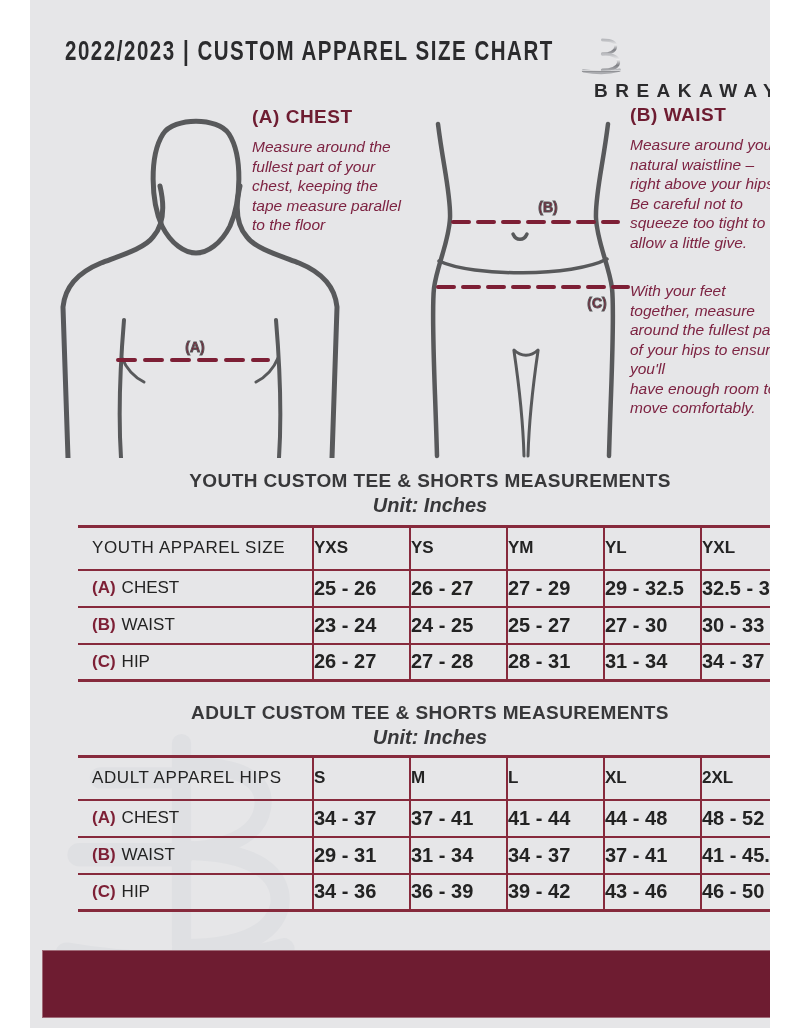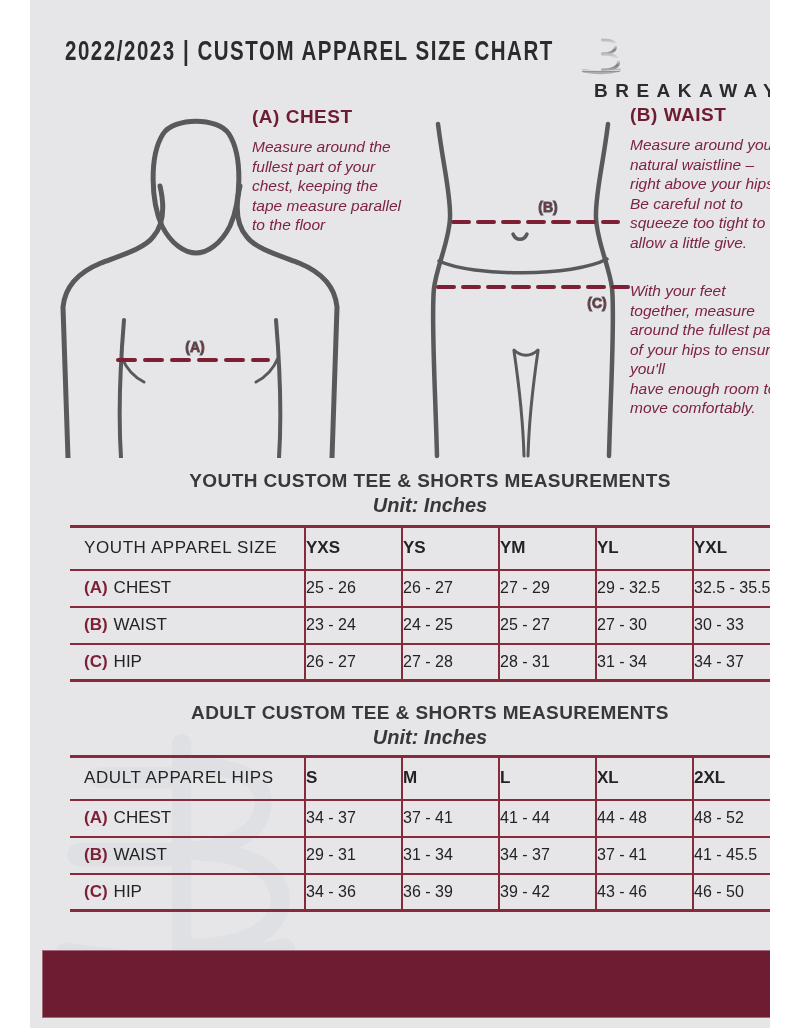--- a/index.html
+++ b/index.html
@@ -53,21 +53,21 @@
     position:absolute;left:0;width:800px;text-align:center;
     font-size:19px;font-weight:700;letter-spacing:.4px;color:var(--ink-soft);
   }
   .section-unit{
     position:absolute;left:0;width:800px;text-align:center;
     font-size:20px;font-weight:600;font-style:italic;color:var(--ink-soft);
   }
   .youth-title{top:470px;} .youth-unit{top:494px;}
   .adult-title{top:702px;} .adult-unit{top:726px;}
   
-  .table-wrap{position:absolute;left:40px;width:720px;}
+  .table-wrap{position:absolute;left:48px;width:720px;}
   .youth-wrap{top:525px;} .adult-wrap{top:755px;}
   table.size-table{
     width:720px;border-collapse:collapse;table-layout:fixed;
     border-top:3px solid var(--maroon-line);
     border-bottom:3px solid var(--maroon-line);
   }
   table.size-table col.c-label{width:235px;}
   table.size-table col.c-val{width:97px;}
   table.size-table thead tr{height:43px;border-bottom:2px solid var(--maroon-line);}
   table.size-table tbody tr{height:37px;border-bottom:2px solid var(--maroon-line);}
@@ -76,21 +76,21 @@
     border-left:2px solid var(--maroon-line);
     text-align:left;vertical-align:middle;color:#232323;
   }
   table.size-table th:first-child,table.size-table td:first-child{
     border-left:none;text-align:left;padding-left:14px;
   }
   th.col-head{font-size:17px;font-weight:700;color:#231f20;}
   th.row-head-title{font-size:17px;font-weight:400;letter-spacing:.6px;color:#2f2f31;}
   td.row-label{font-size:17px;color:#2f2b2c;}
   td.row-label .prefix{font-weight:800;color:var(--maroon-dash);margin-right:6px;}
-  td.value{font-size:16px;}
+  td.value{font-size:20px;font-weight:bold;}
   
   .watermark{position:absolute;left:15px;top:718px;width:256px;height:265px;z-index:0;}
   .table-wrap,.section-title,.section-unit{z-index:1;}
   .footer-bar{
     position:absolute;left:12px;top:950px;width:776px;height:68px;
     background:var(--maroon-dark);border:1px solid rgba(255,255,255,.35);z-index:1;
   }
   
   .dash-label{
     font-family:"Liberation Sans",sans-serif;font-size:14px;font-weight:800;

